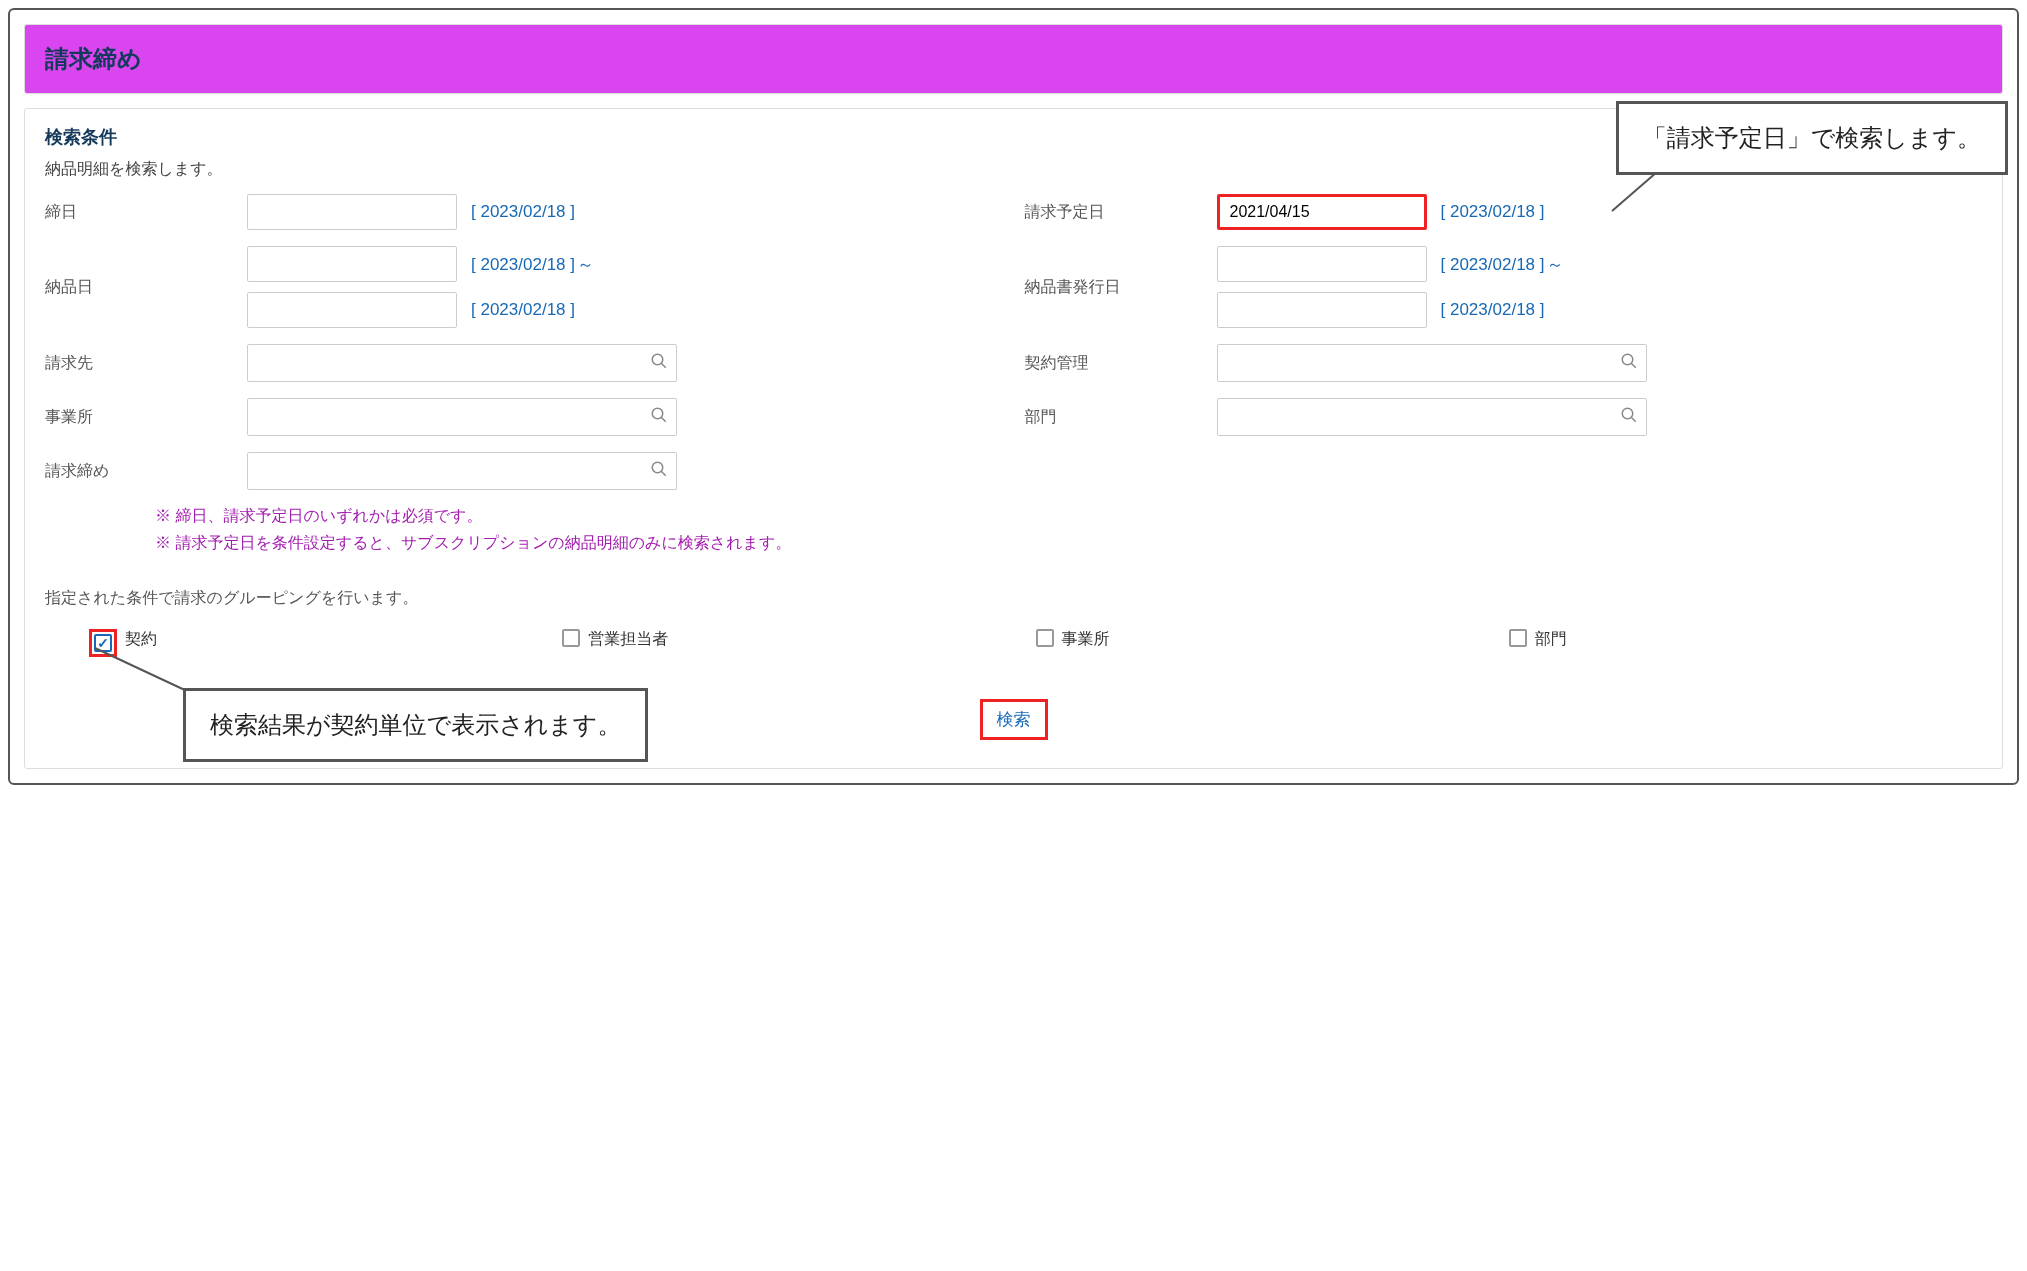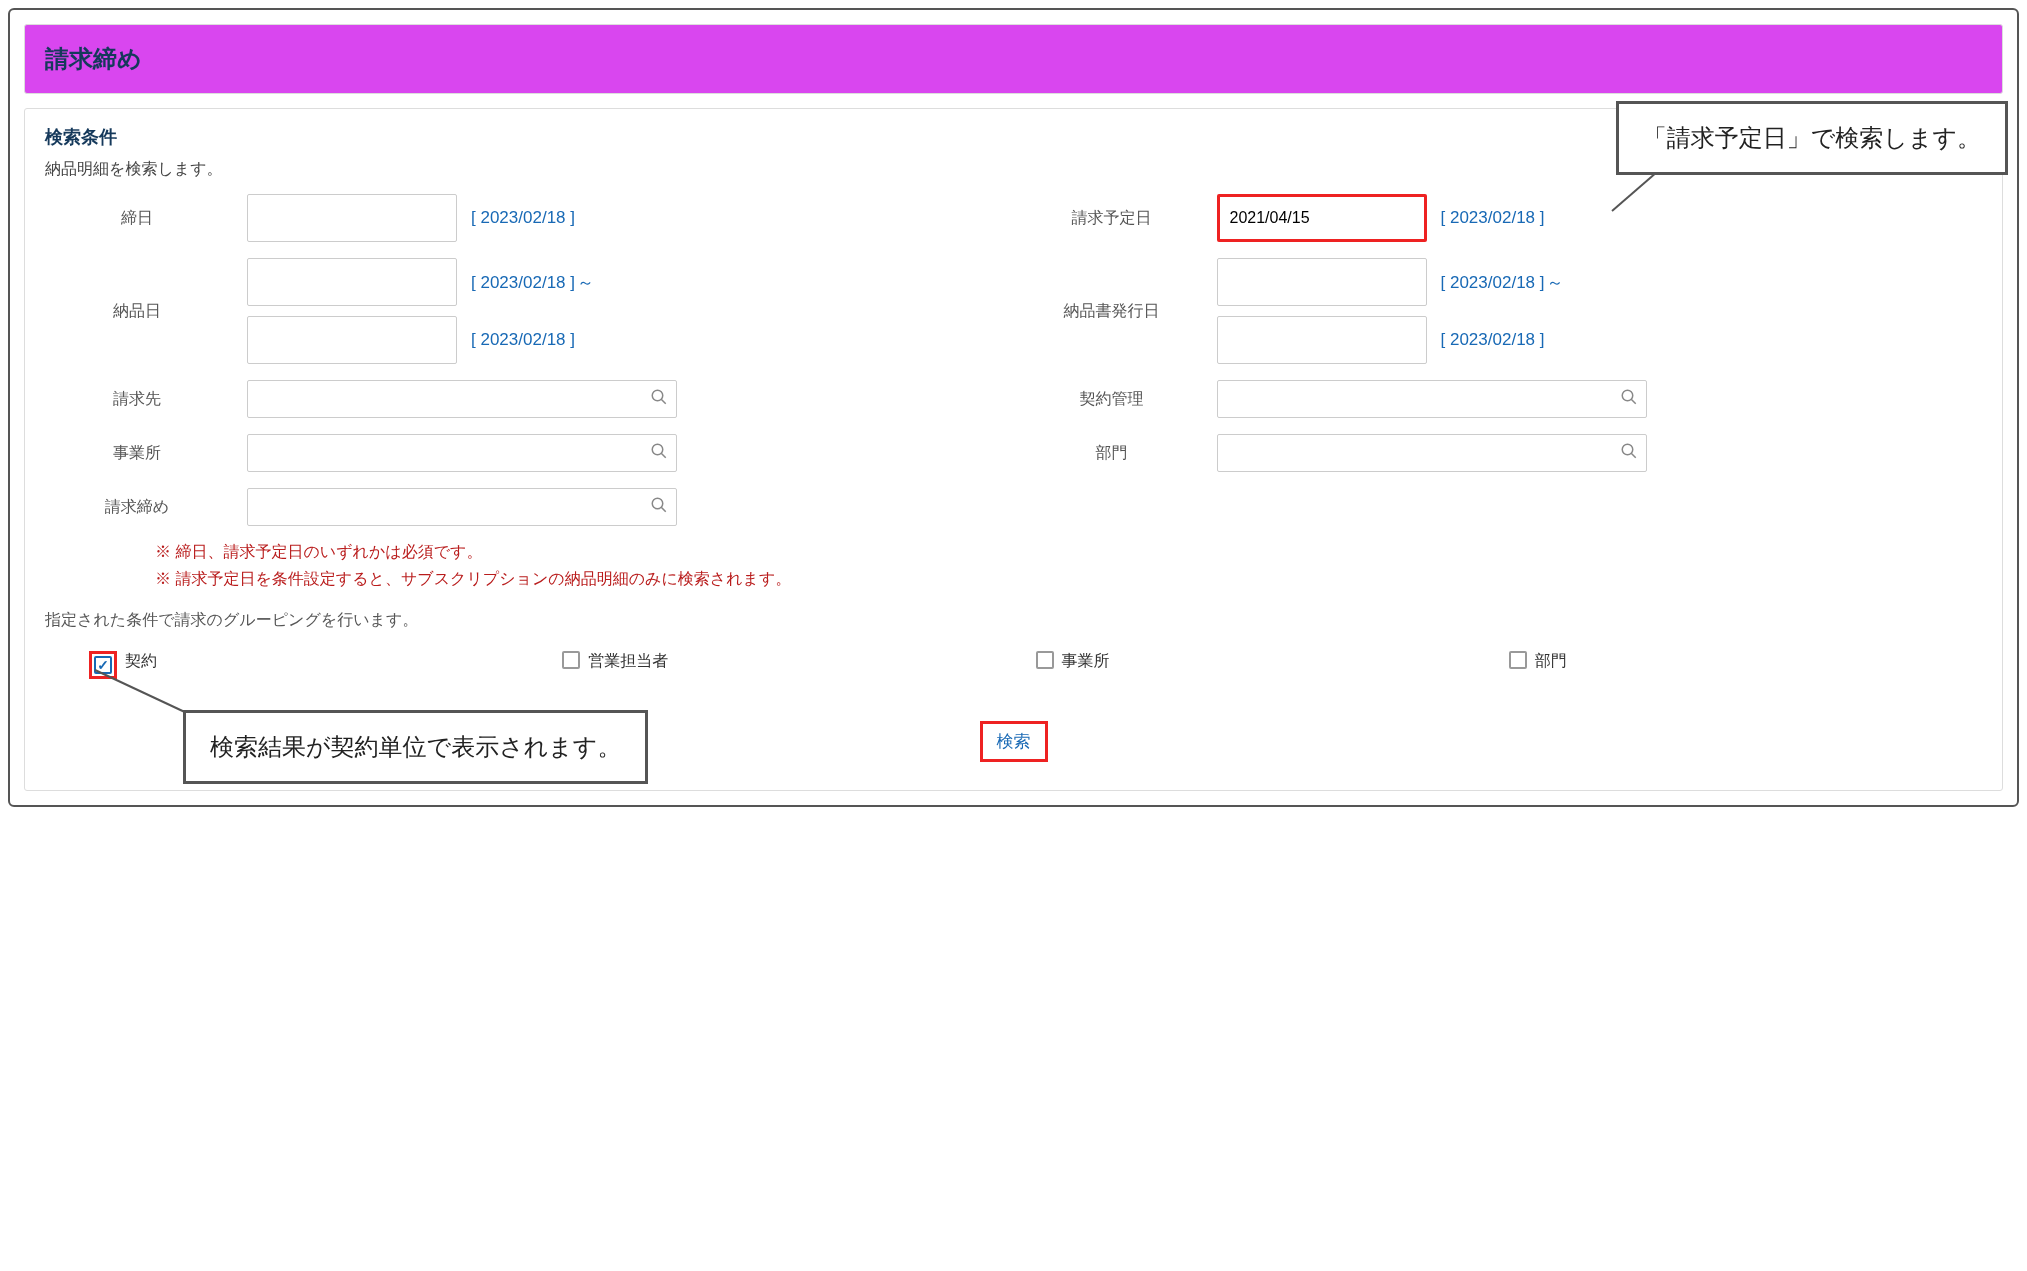--- a/index.html
+++ b/index.html
@@ -44,27 +44,27 @@
     .form-grid {
       display: grid;
       grid-template-columns: 190px 1fr 180px 1fr;
       column-gap: 12px;
       row-gap: 16px;
       align-items: center;
       margin-bottom: 14px;
     }
     .form-label {
       color: #555;
-      text-align: center;
+      text-align: left;
       padding-right: 6px;
     }
     .date-cell { display: flex; align-items: center; gap: 14px; }
     .input-date {
       width: 210px;
-      height: 48px;
+      height: 36px;
       border: 1px solid #ccc;
       border-radius: 2px;
       padding: 4px 10px;
       font-size: 16px;
       font-family: inherit;
     }
     .date-link {
       color: #1869b5;
       font-size: 17px;
     }
@@ -80,21 +80,21 @@
     }
     .lookup-input {
       flex: 1;
       border: none;
       outline: none;
       font-size: 16px;
       font-family: inherit;
     }
     .lookup-icon { color: #888; font-size: 18px; }
     .stack-2 { display: flex; flex-direction: column; gap: 10px; }
-    .notes { margin: 16px 0 20px 110px; color: #b91c1c; }
+    .notes { margin: 16px 0 34px 110px; color: #a21caf; }
     .notes div { margin-bottom: 6px; }
     .group-title { color: #15395b; font-size: 18px; font-weight: bold; margin-bottom: 4px; }
     .group-desc { color: #555; margin-bottom: 20px; }
     .check-row {
       display: flex;
       gap: 0;
       padding-left: 44px;
       margin-bottom: 42px;
     }
     .check-item { display: flex; gap: 8px; flex: 1; }

